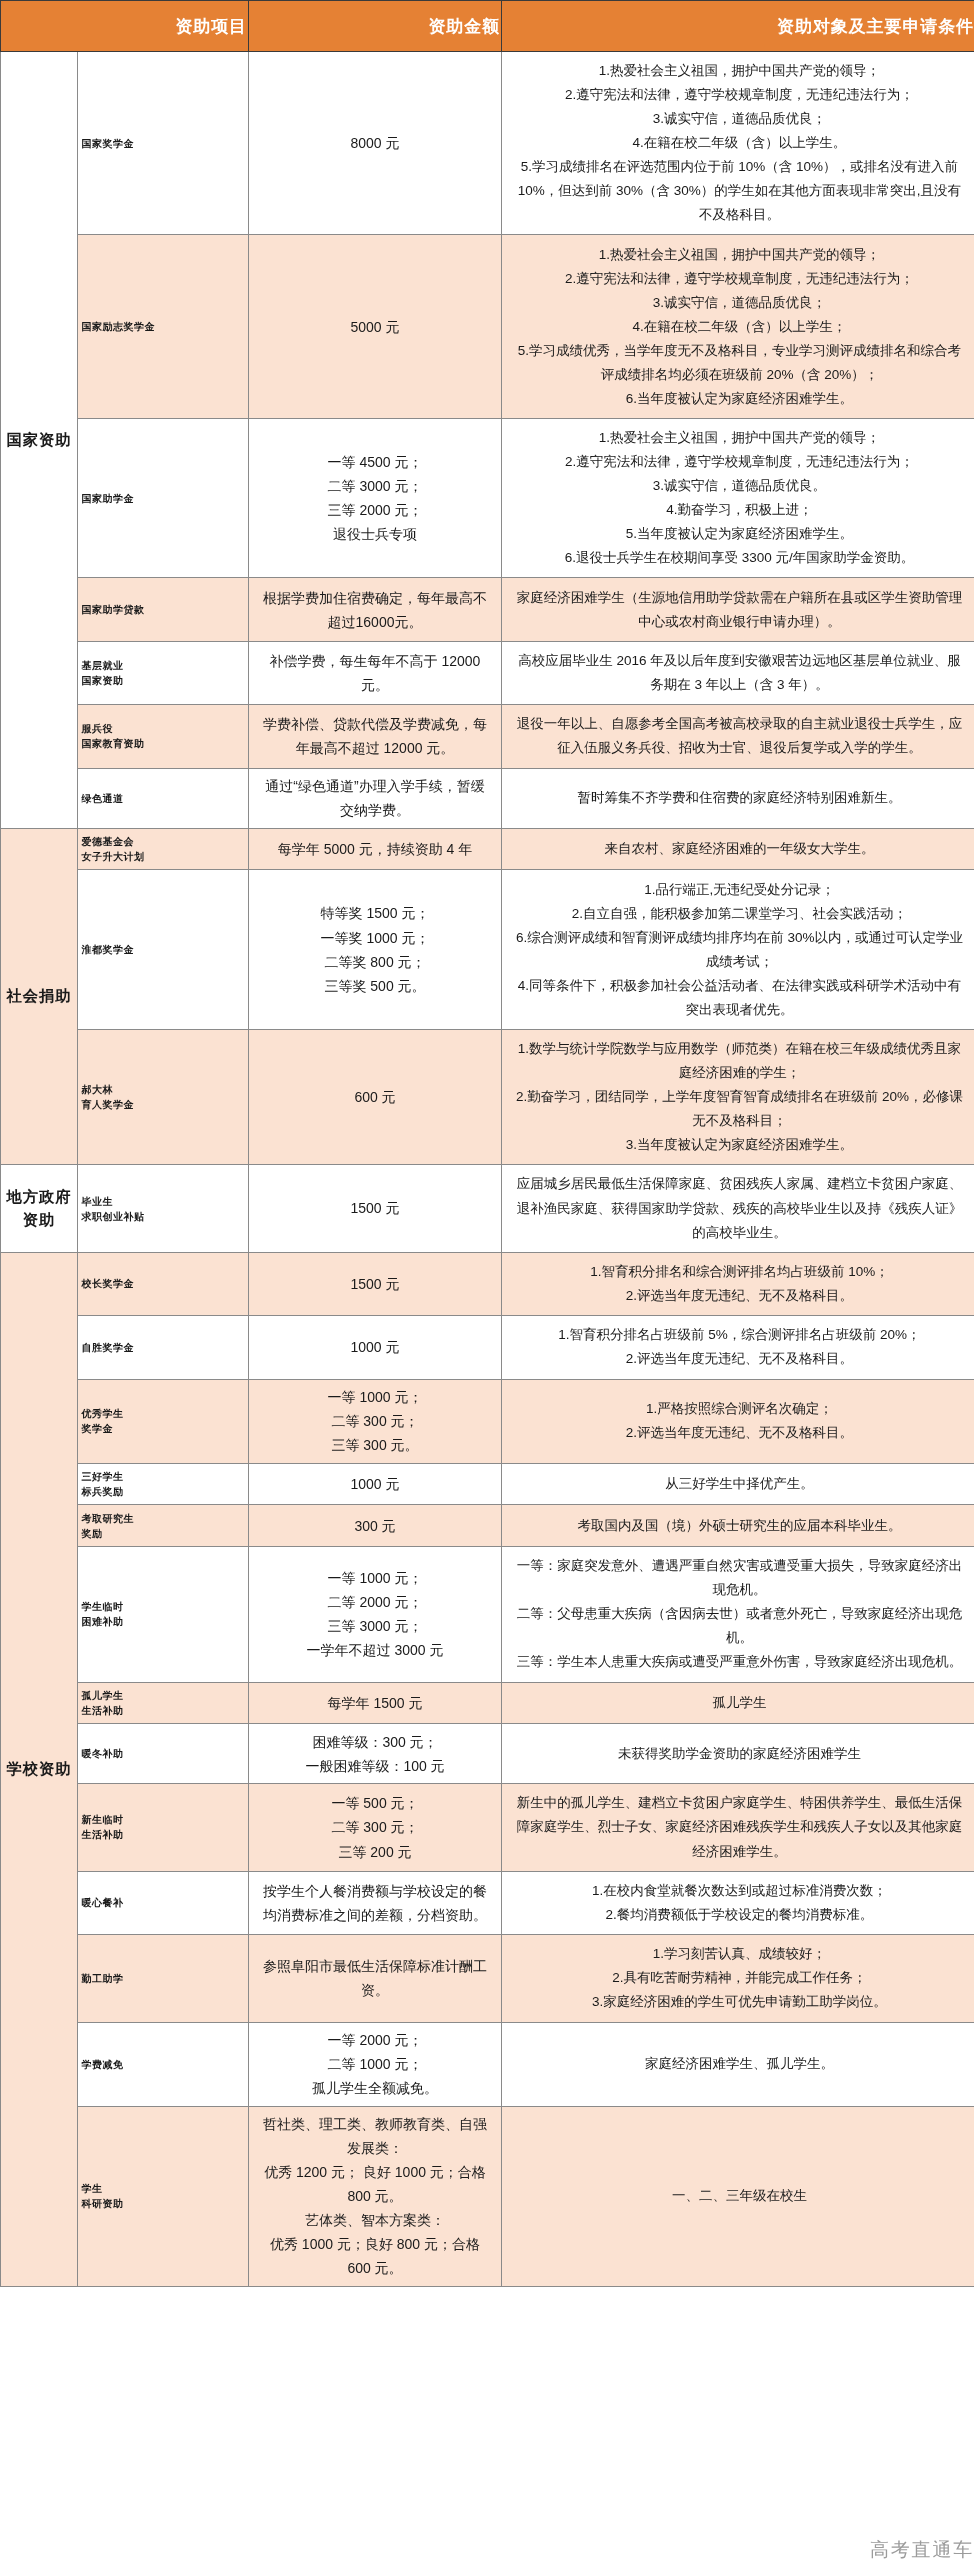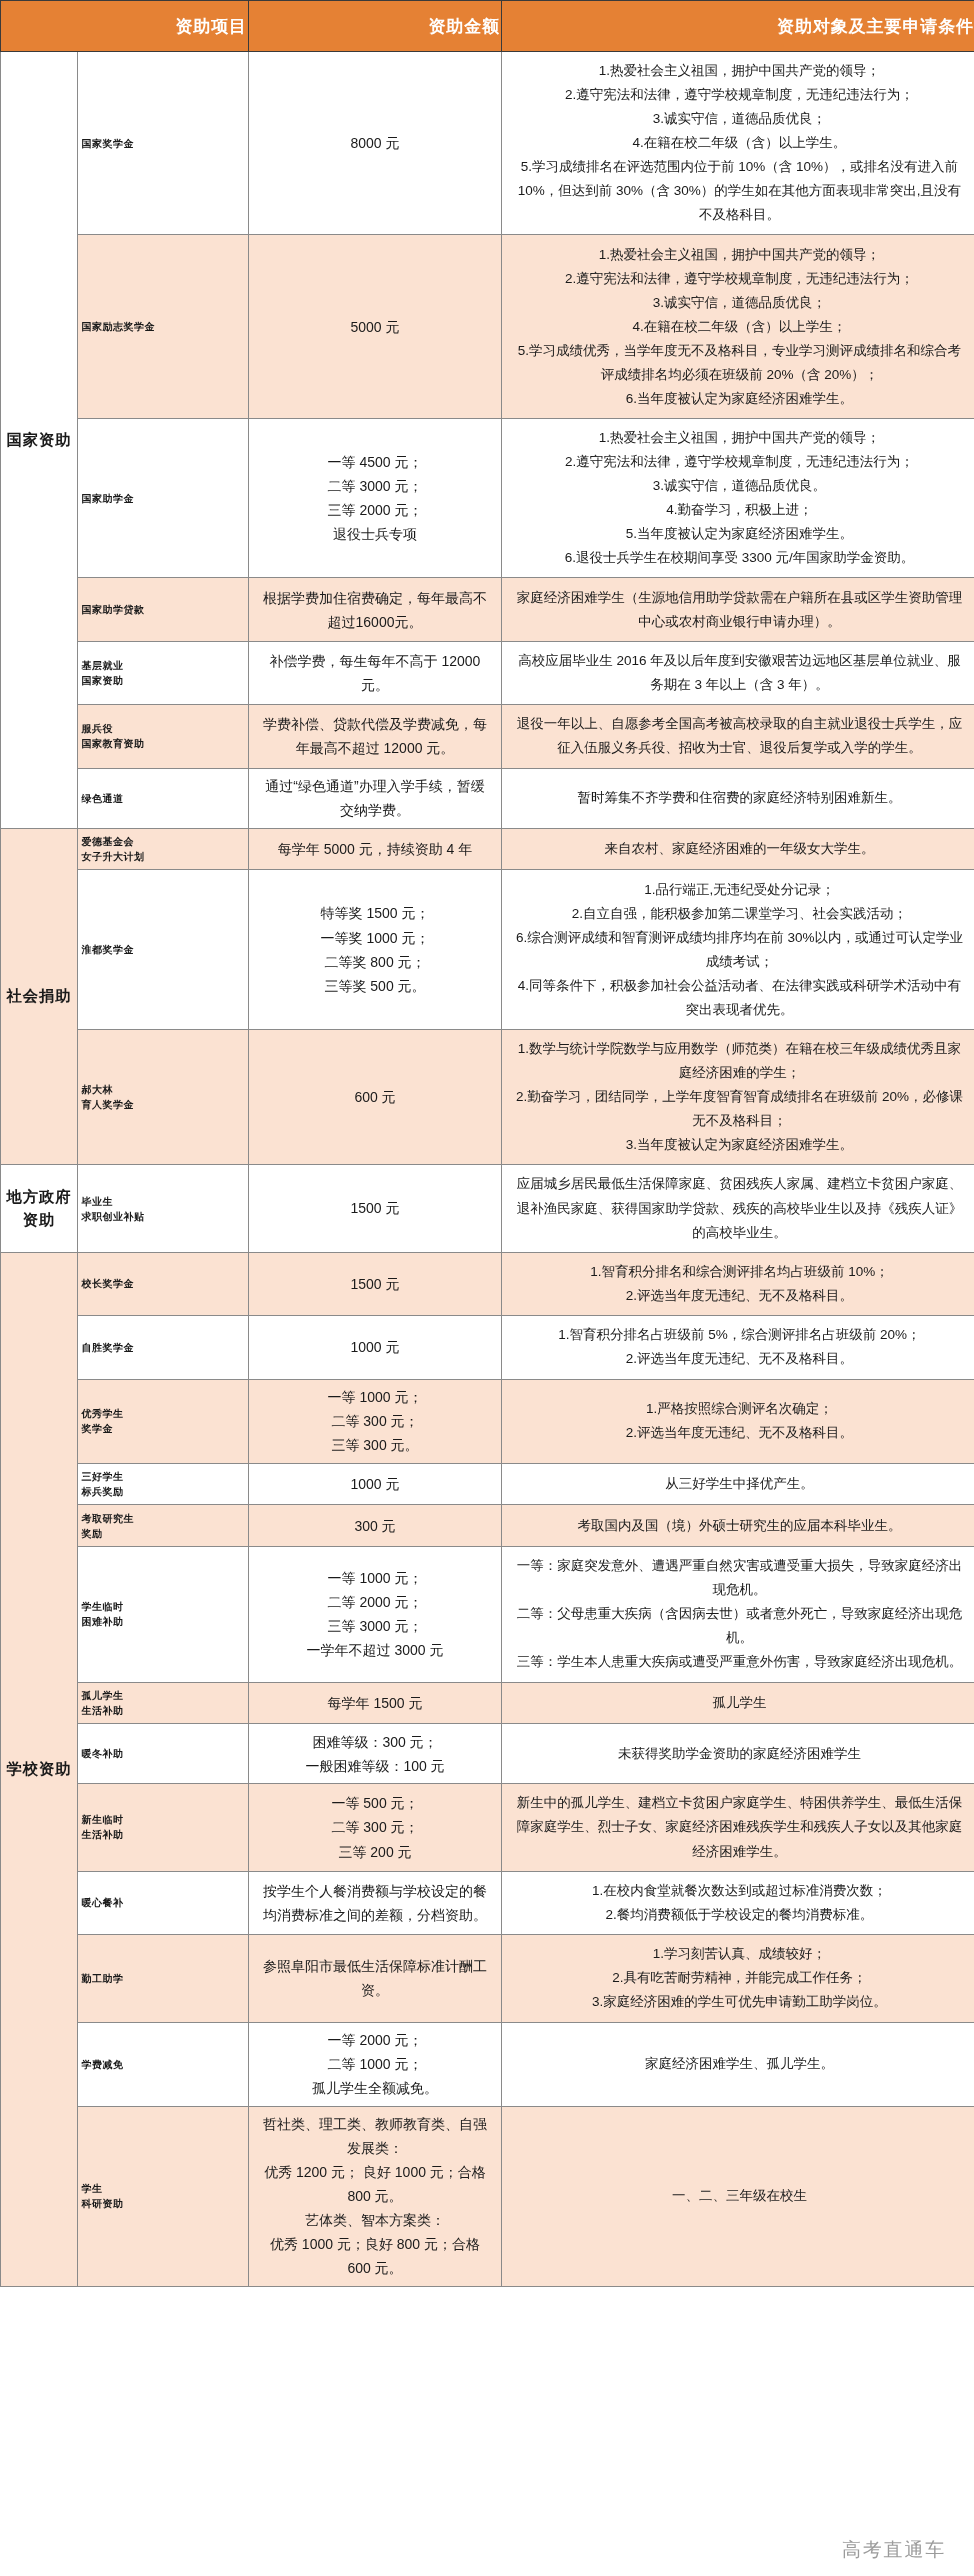--- a/index.html
+++ b/index.html
@@ -77,21 +77,21 @@
     padding: 7.2px 9px 7.2px 10.8px;
   }
   tr.shade td { background: #FBE2D2; }
   tr.plain td { background: #ffffff; }
   td.cat.shade-cell { background: #FBE2D2; margin-left: 22px; }
   td.cat.plain-cell { background: #ffffff; }
 
   .ln { display: block; }
   .watermark {
     position: absolute;
-    right: 29px;
+    right: 1px;
     bottom: 12.6px;
     font-size: 19px;
     color: #9b9b9b;
     letter-spacing: 1.8px;
     font-family: "Liberation Sans", "DejaVu Sans", sans-serif;
     pointer-events: none;
   }
 </style>
 </head>
 <body>

